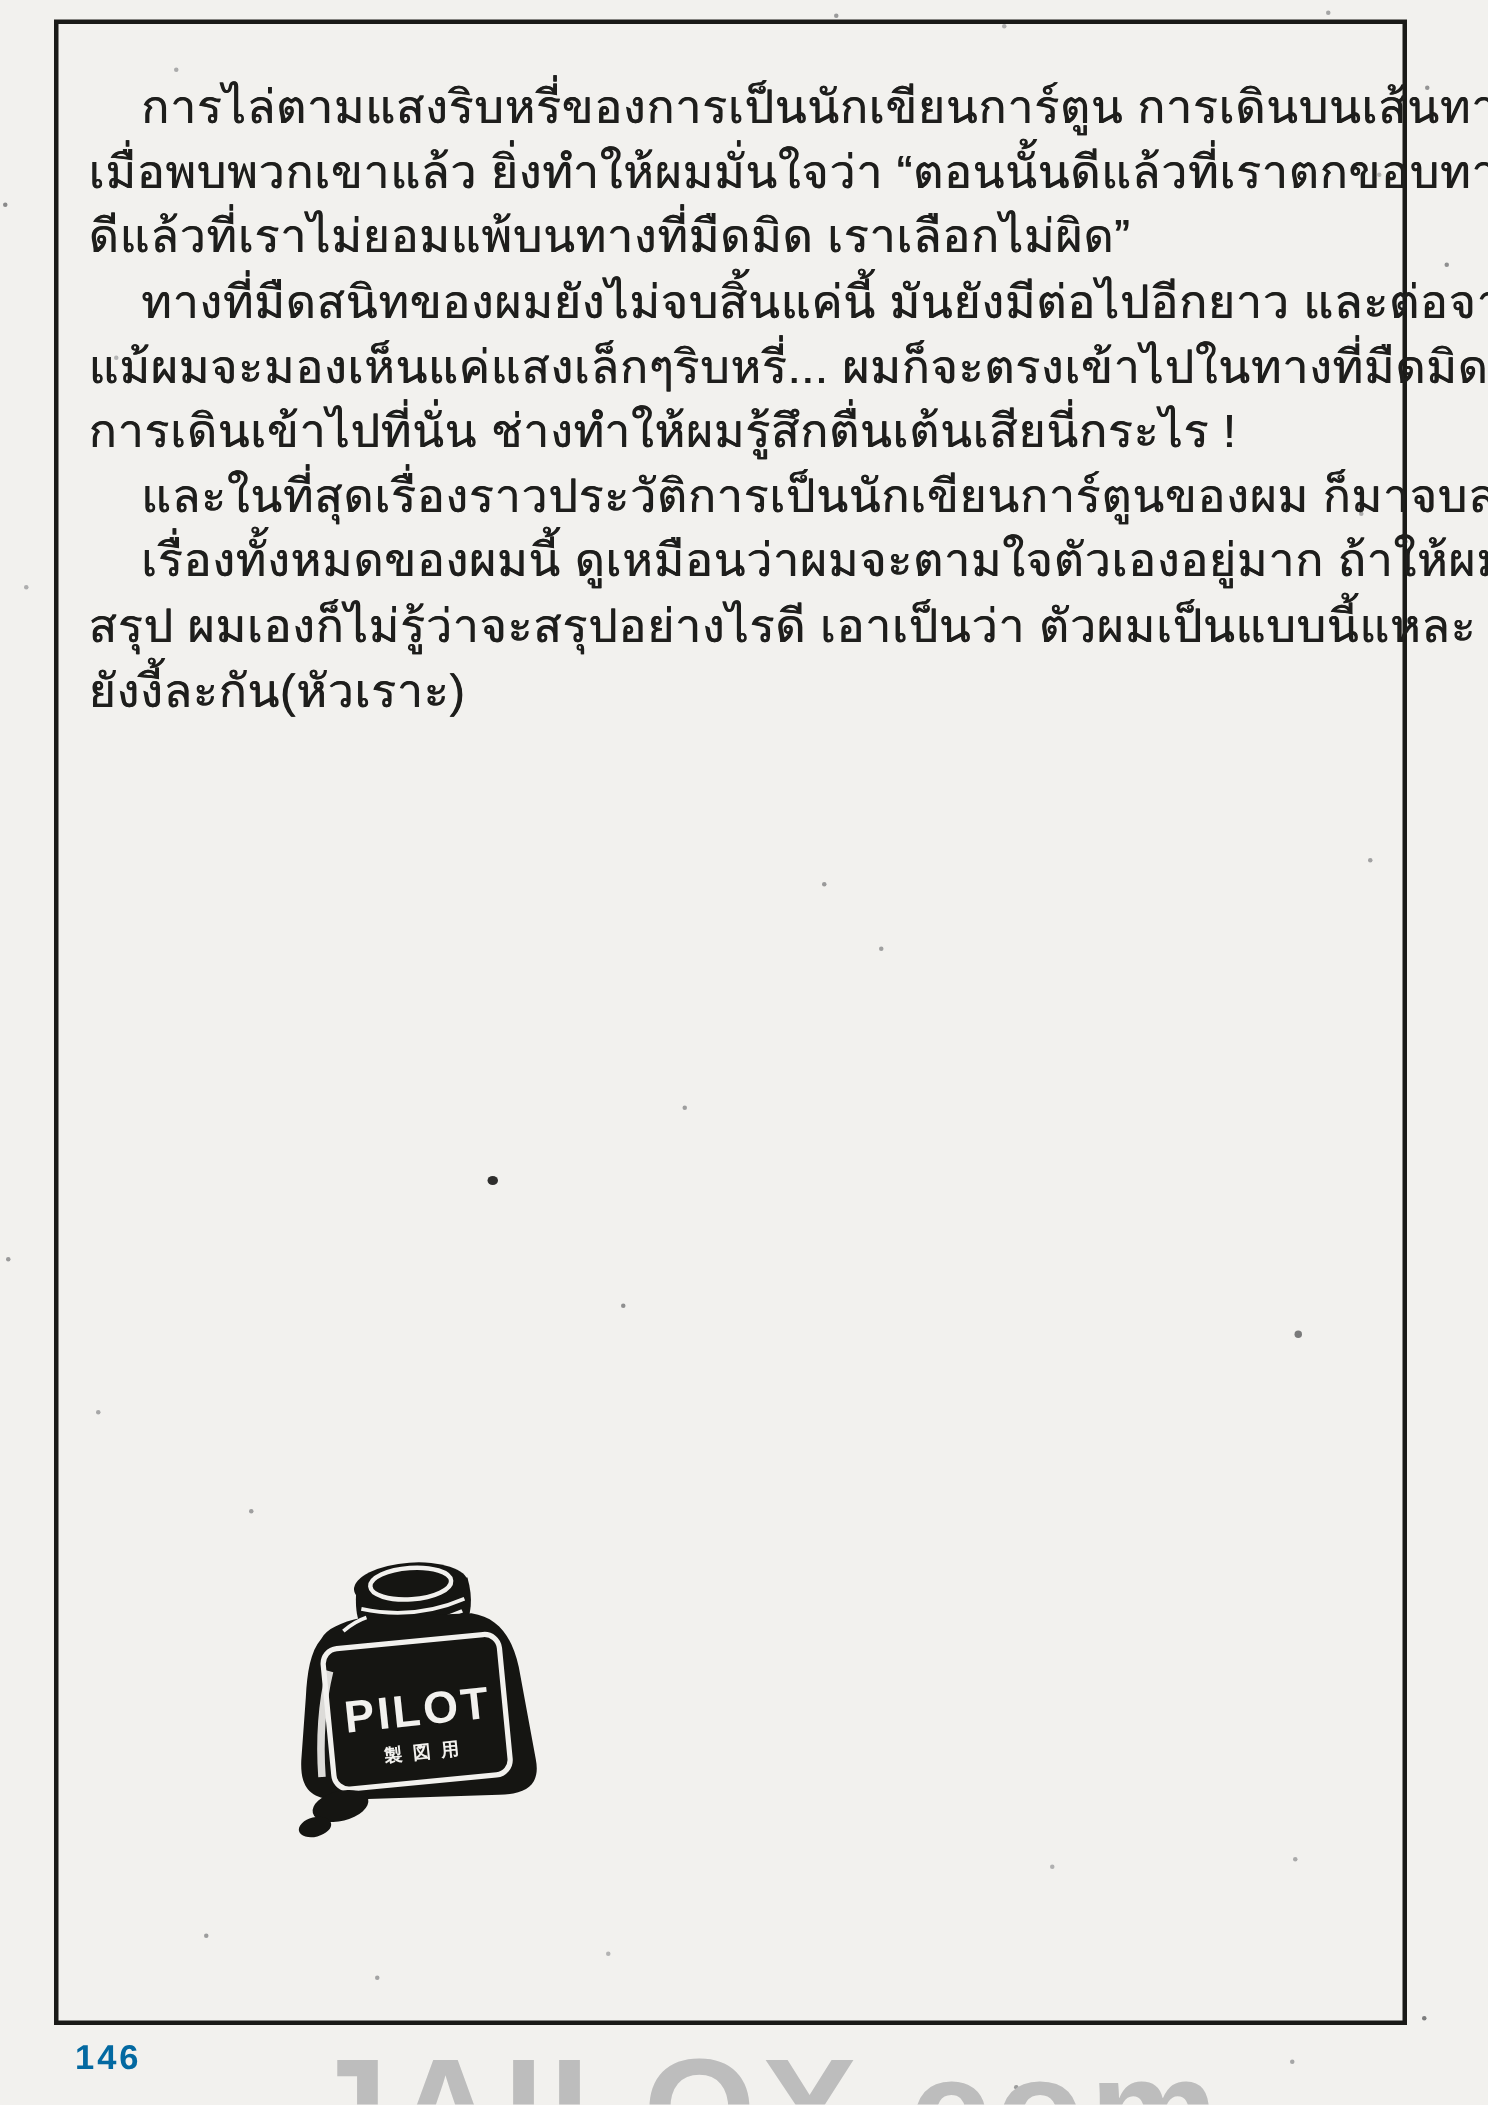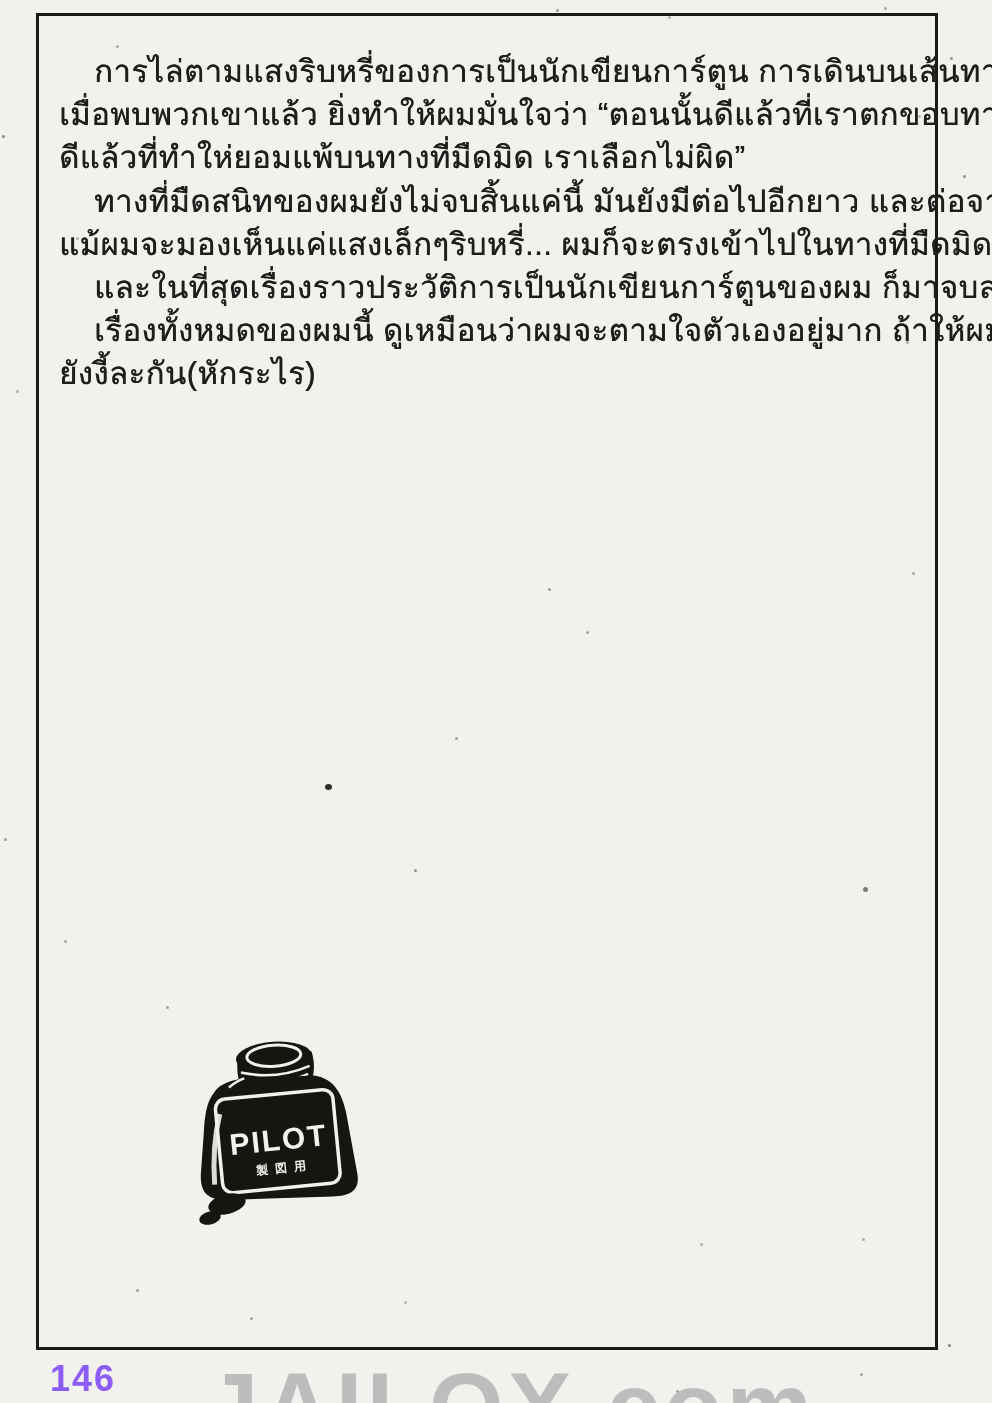--- a/index.html
+++ b/index.html
@@ -45,24 +45,24 @@
   .brand-sub-text {
     font-family: "Liberation Sans", sans-serif;
     font-weight: bold;
     font-size: 12px;
     letter-spacing: 7px;
     fill: #f2f1ee;
   }
   .page-number {
     position: absolute;
     left: 50px; top: 1358px;
-    font-size: 36px;
+    font-size: 23px;
     font-weight: bold;
     letter-spacing: 2px;
-    color: #8b5cf6;
+    color: #0369a1;
   }
   .watermark {
     position: absolute;
     left: 205px; top: 1352px;
     font-size: 96px;
     font-weight: bold;
     letter-spacing: 4px;
     color: #bdbdbd;
     white-space: nowrap;
   }
@@ -94,26 +94,28 @@
 </head>
 <body>
 
 <div class="speckles"></div>
 <div class="ink-fleck"></div>
 
 <div class="frame">
   <div class="text-block">
     <div class="line indent">การไล่ตามแสงริบหรี่ของการเป็นนักเขียนการ์ตูน การเดินบนเส้นทาง</div>
     <div class="line">เมื่อพบพวกเขาแล้ว ยิ่งทำให้ผมมั่นใจว่า “ตอนนั้นดีแล้วที่เราตกขอบทาง</div>
-    <div class="line">ดีแล้วที่ทำให่ยอมแพ้บนทางที่มืดมิด เราเลือกไม่ผิด”</div>
+    <div class="line">ดีแล้วที่เราไม่ยอมแพ้บนทางที่มืดมิด เราเลือกไม่ผิด”</div>
     <div class="line indent">ทางที่มืดสนิทของผมยังไม่จบสิ้นแค่นี้ มันยังมีต่อไปอีกยาว และต่อจากนี้</div>
     <div class="line">แม้ผมจะมองเห็นแค่แสงเล็กๆริบหรี่... ผมก็จะตรงเข้าไปในทางที่มืดมิดนั้น !</div>
+    <div class="line">การเดินเข้าไปที่นั่น ช่างทำให้ผมรู้สึกตื่นเต้นเสียนี่กระไร !</div>
     <div class="line indent">และในที่สุดเรื่องราวประวัติการเป็นนักเขียนการ์ตูนของผม ก็มาจบลงณ.ที่นี้</div>
     <div class="line indent">เรื่องทั้งหมดของผมนี้ ดูเหมือนว่าผมจะตามใจตัวเองอยู่มาก ถ้าให้ผมพูด</div>
-    <div class="line">ยังงี้ละกัน(หักระไร)</div>
+    <div class="line">สรุป ผมเองก็ไม่รู้ว่าจะสรุปอย่างไรดี เอาเป็นว่า ตัวผมเป็นแบบนี้แหละ</div>
+    <div class="line">ยังงี้ละกัน(หัวเราะ)</div>
   </div>
 </div>
 
 <svg class="bottle-svg" viewBox="0 0 180 200" xmlns="http://www.w3.org/2000/svg">
   <g transform="rotate(-4 90 100)">
 
     <g>
       <path d="M53,24 C50,42 52,51 58,57 L122,57 C128,50 130,38 127,24 Z" fill="#151512"></path>
       <ellipse cx="89" cy="27" rx="38" ry="15.5" fill="#151512"></ellipse>
       <ellipse cx="89" cy="25.5" rx="27" ry="10.5" fill="#151512" stroke="#f2f1ee" stroke-width="3"></ellipse>

